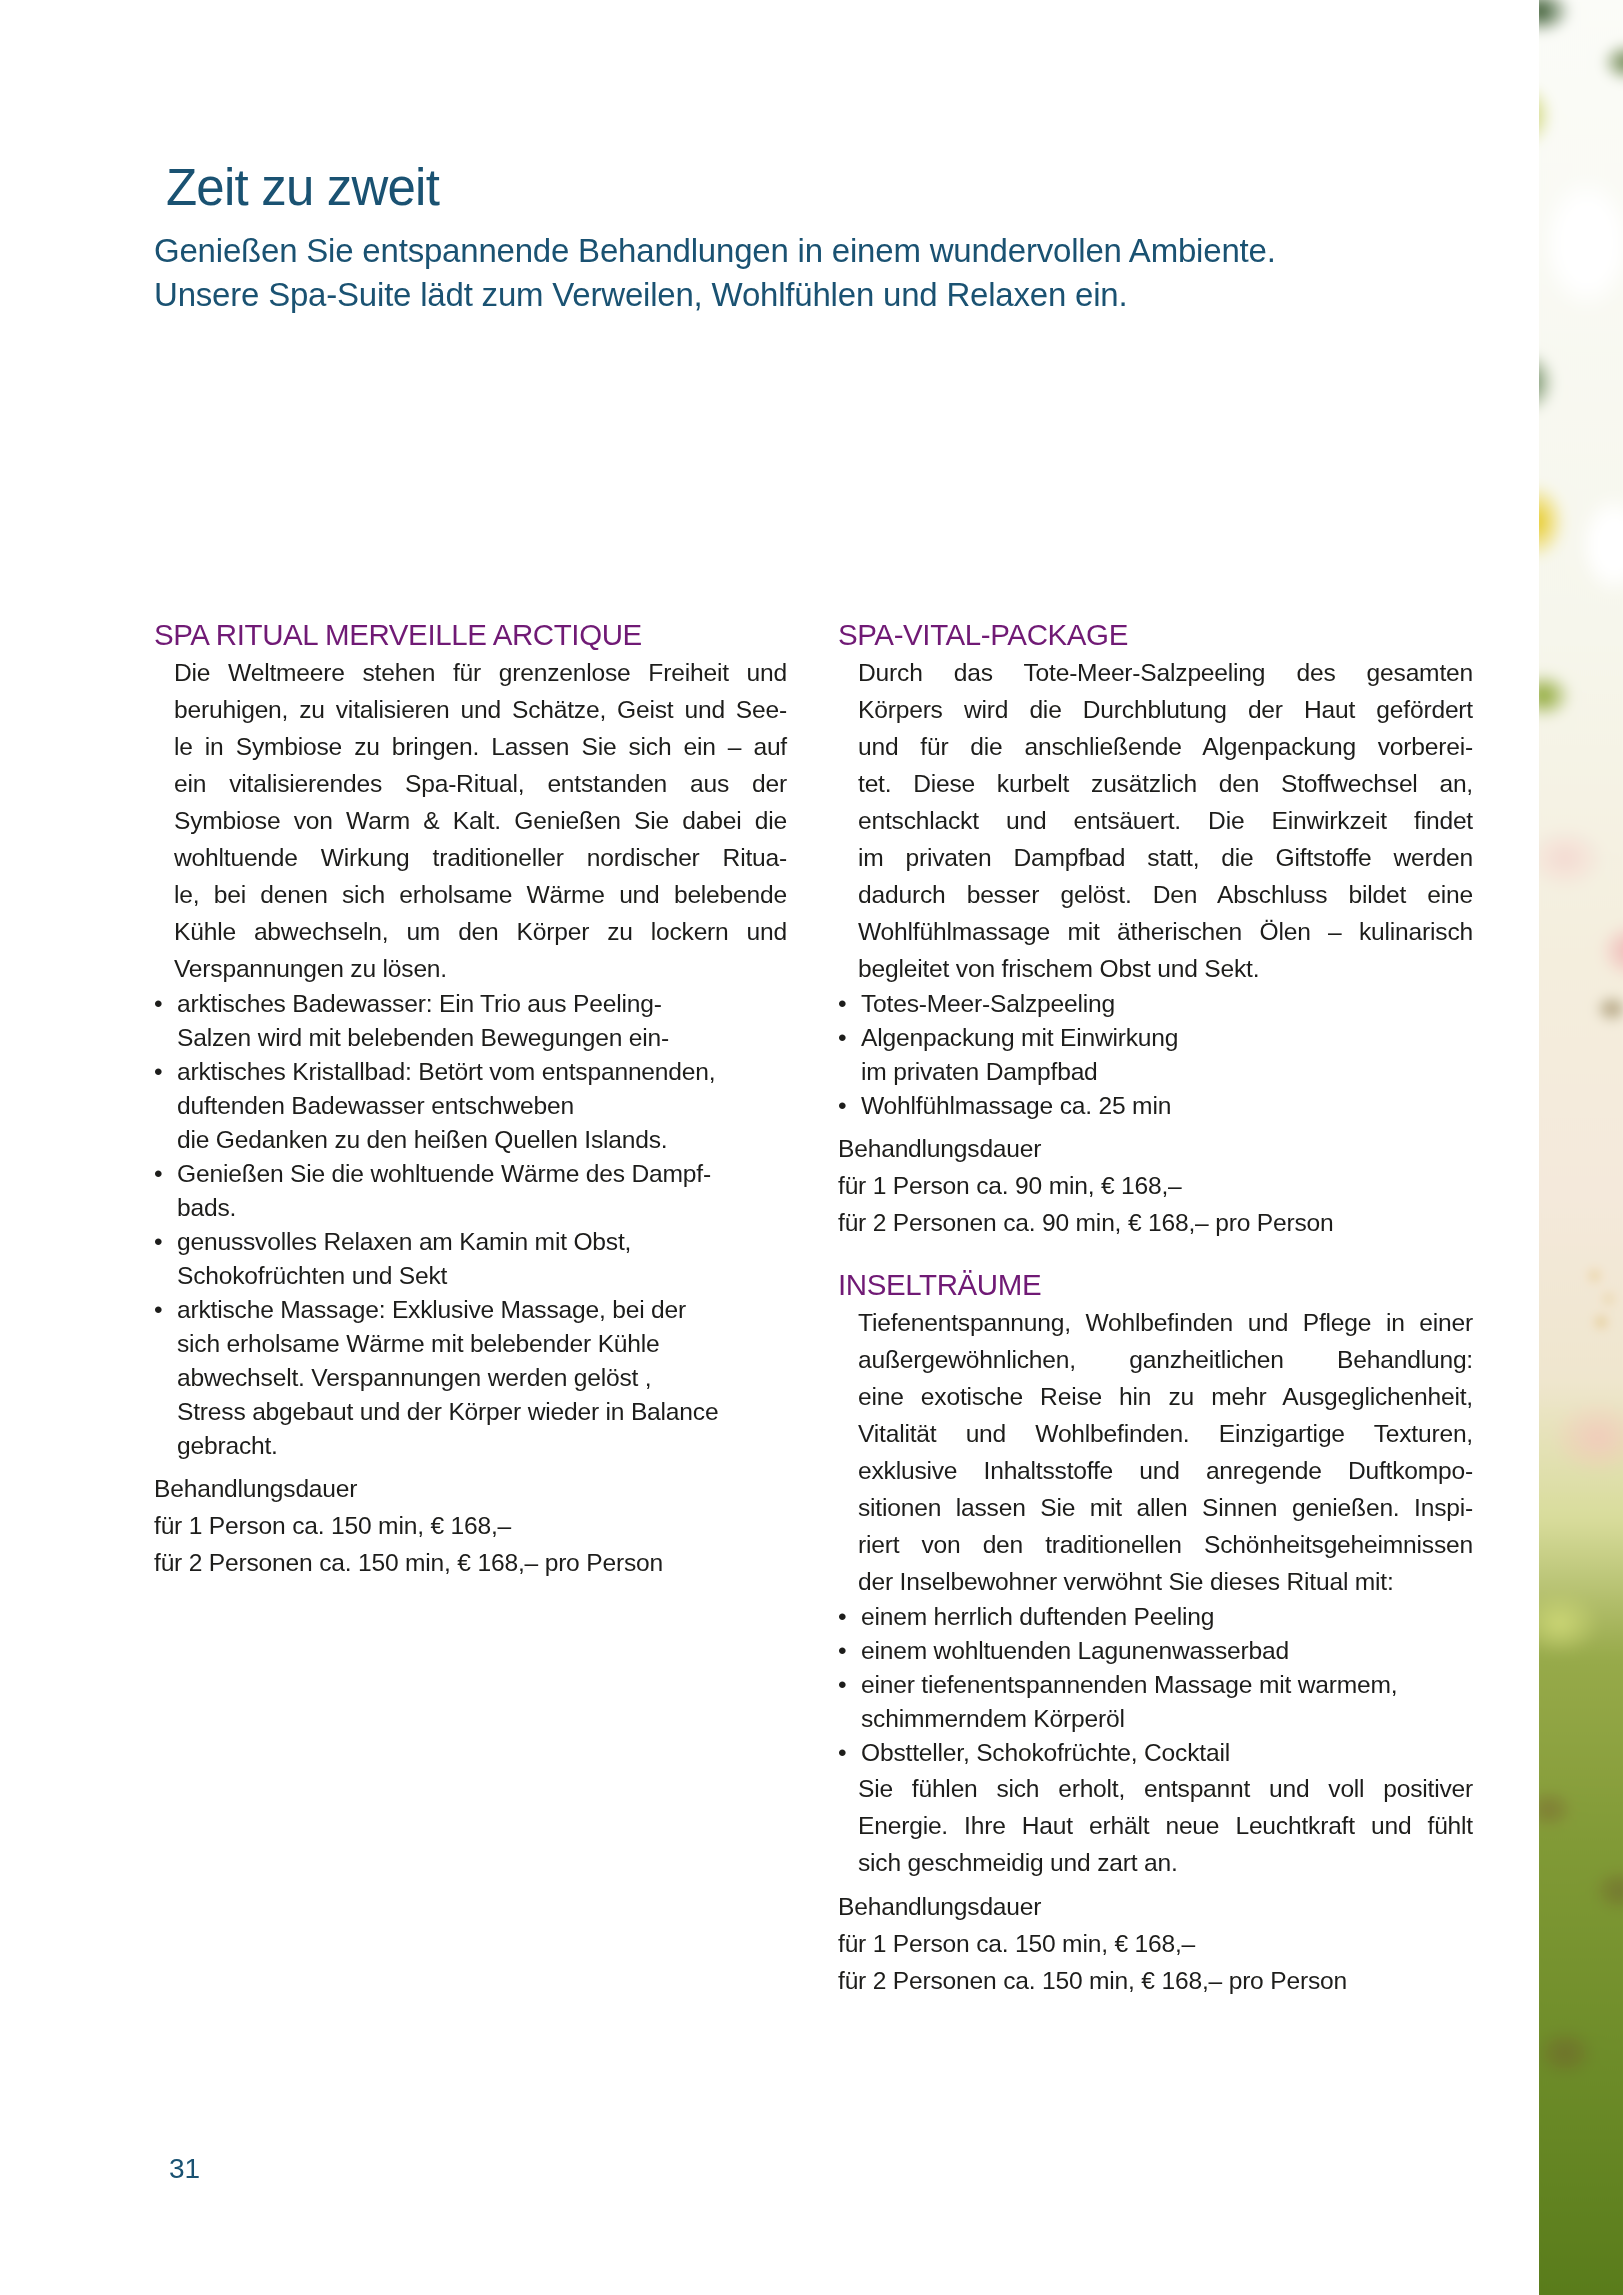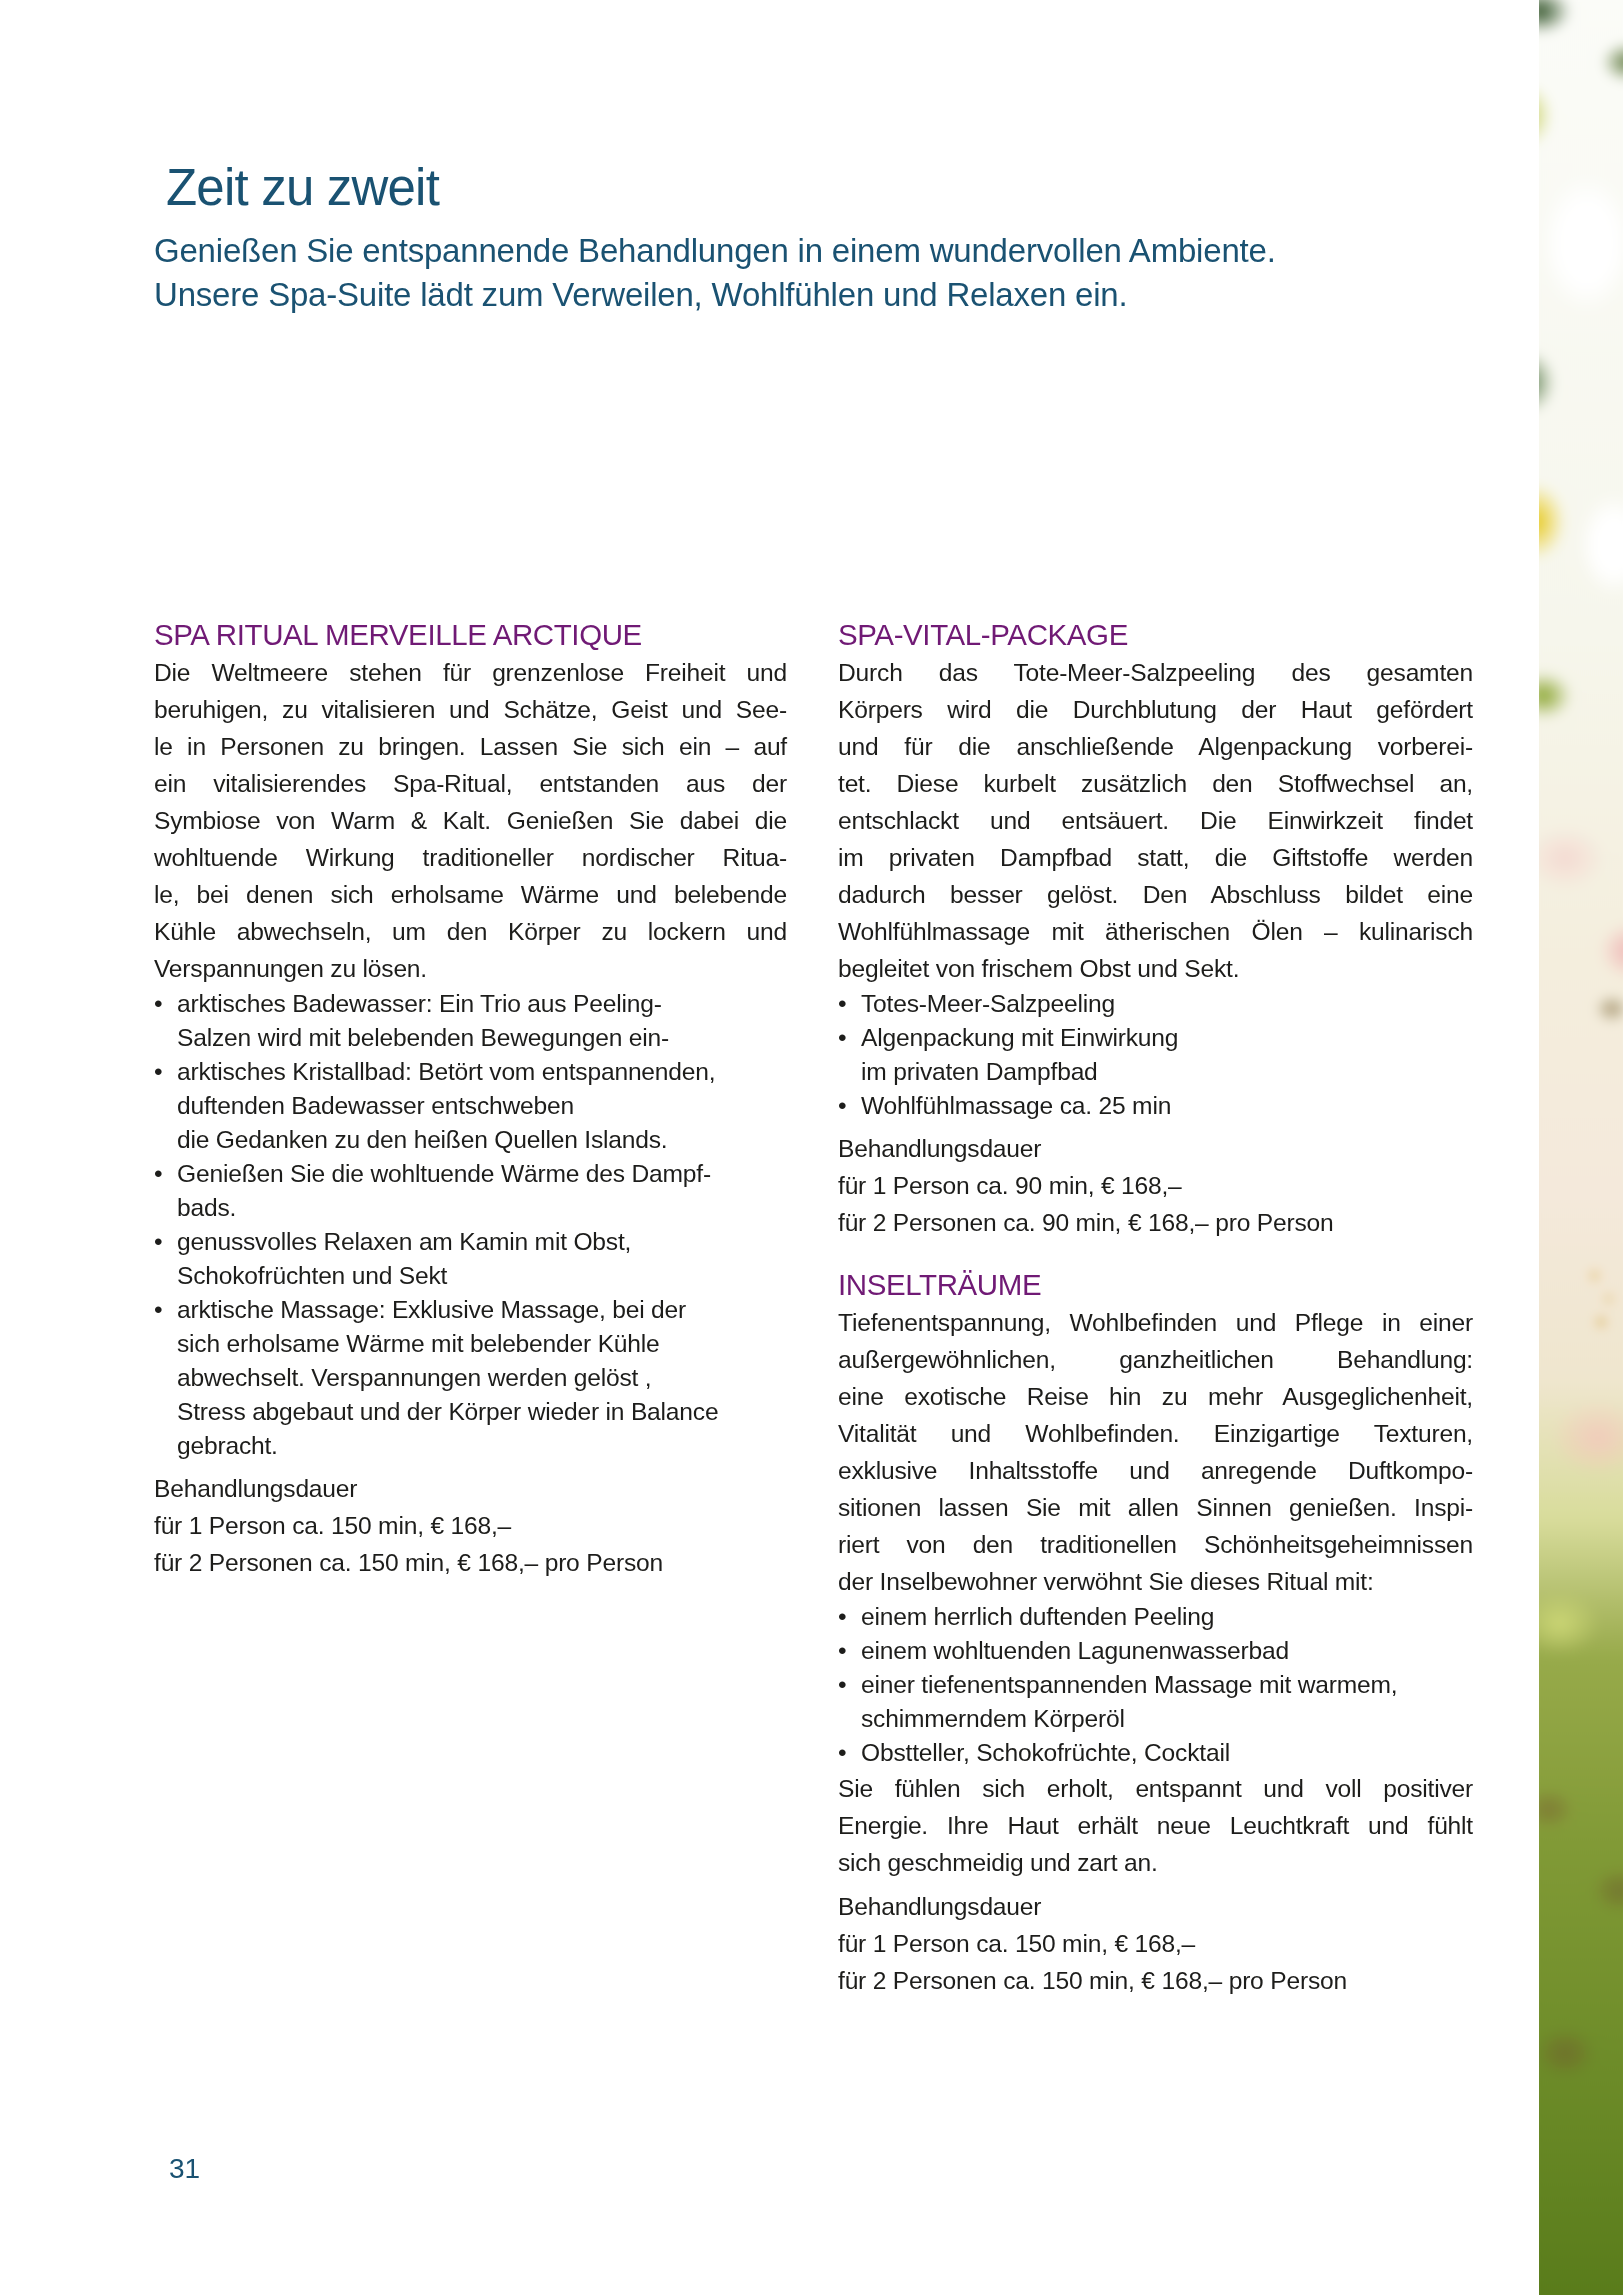--- a/index.html
+++ b/index.html
@@ -21,21 +21,21 @@
   .column-right{left:838px;width:635px;}
   .section + .section{margin-top:24.6px;}
   .section-heading{
     margin:0;padding:0;font-size:29.5px;line-height:39px;font-weight:400;
     color:#701a75;letter-spacing:-0.4px;
   }
   .line{
     font-size:24.6px;line-height:37px;letter-spacing:-0.2px;
     white-space:nowrap;
   }
-  .para .line{white-space:normal;text-align:justify;text-align-last:justify;}
+  .para .line{white-space:normal;text-align:justify;text-align-last:justify;margin-left:20px;}
   .para .line:last-child{text-align-last:left;}
   .bullet-item{display:flex;align-items:flex-start;}
   .dot{flex:none;width:23px;font-size:24.6px;line-height:34px;}
   .bullet-lines{flex:1;min-width:0;}
   .bullet-lines .line{line-height:34px;}
   .info{margin-top:6.6px;}
   
   .page-number{
     position:absolute;left:169px;top:2153px;
     font-size:28px;color:#1a5272;
@@ -84,21 +84,21 @@
   <div class="subtitle">Genießen Sie entspannende Behandlungen in einem wundervollen Ambiente.</div>
   <div class="subtitle">Unsere Spa-Suite lädt zum Verweilen, Wohlfühlen und Relaxen ein.</div>
 </header>
 
 <div class="column column-left">
     <section class="section">
       <h2 class="section-heading">SPA RITUAL MERVEILLE ARCTIQUE</h2>
       <div class="para">
         <div class="line">Die Weltmeere stehen für grenzenlose Freiheit und</div>
         <div class="line">beruhigen, zu vitalisieren und Schätze, Geist und See-</div>
-        <div class="line">le in Personen zu bringen. Lassen Sie sich ein – auf</div>
+        <div class="line">le in Symbiose zu bringen. Lassen Sie sich ein – auf</div>
         <div class="line">ein vitalisierendes Spa-Ritual, entstanden aus der</div>
         <div class="line">Symbiose von Warm &amp; Kalt. Genießen Sie dabei die</div>
         <div class="line">wohltuende Wirkung traditioneller nordischer Ritua-</div>
         <div class="line">le, bei denen sich erholsame Wärme und belebende</div>
         <div class="line">Kühle abwechseln, um den Körper zu lockern und</div>
         <div class="line">Verspannungen zu lösen.</div>
       </div>
       <div class="bullets">
         <div class="bullet-item">
           <span class="dot">•</span>

